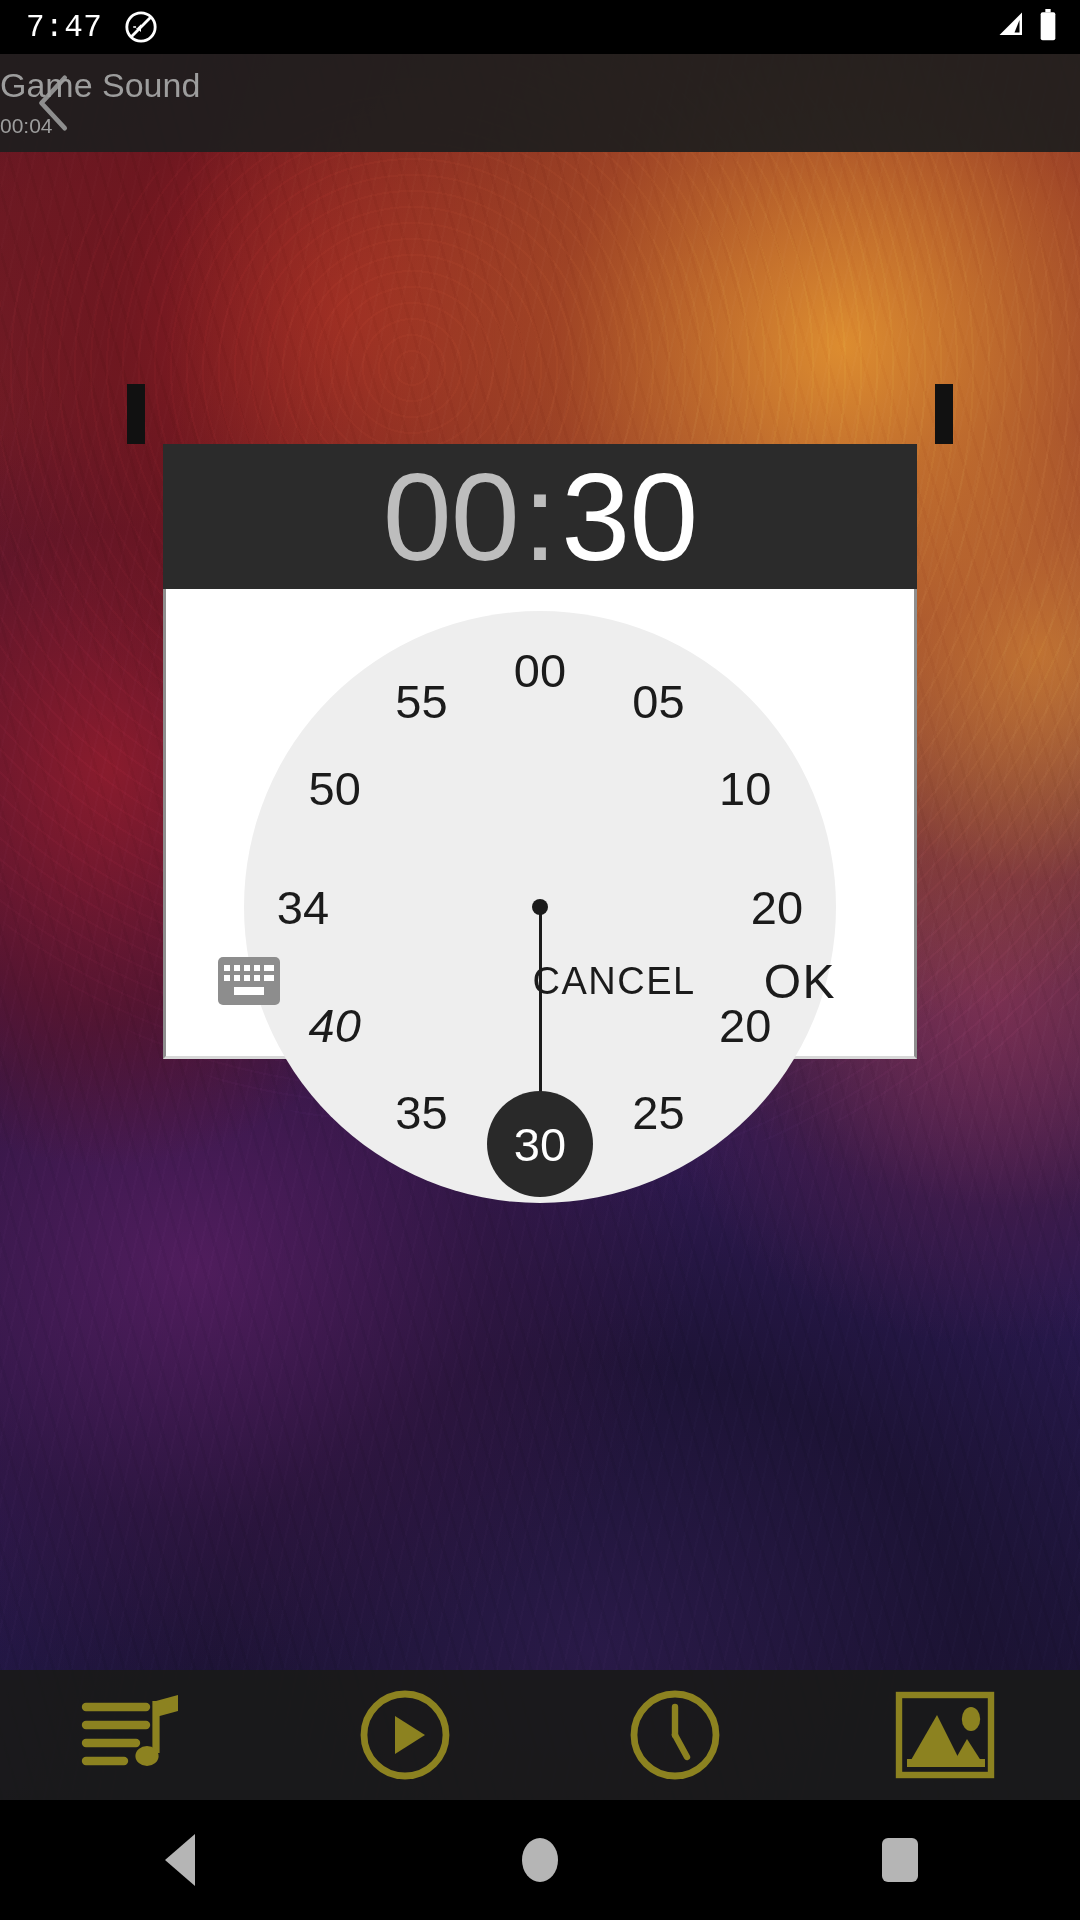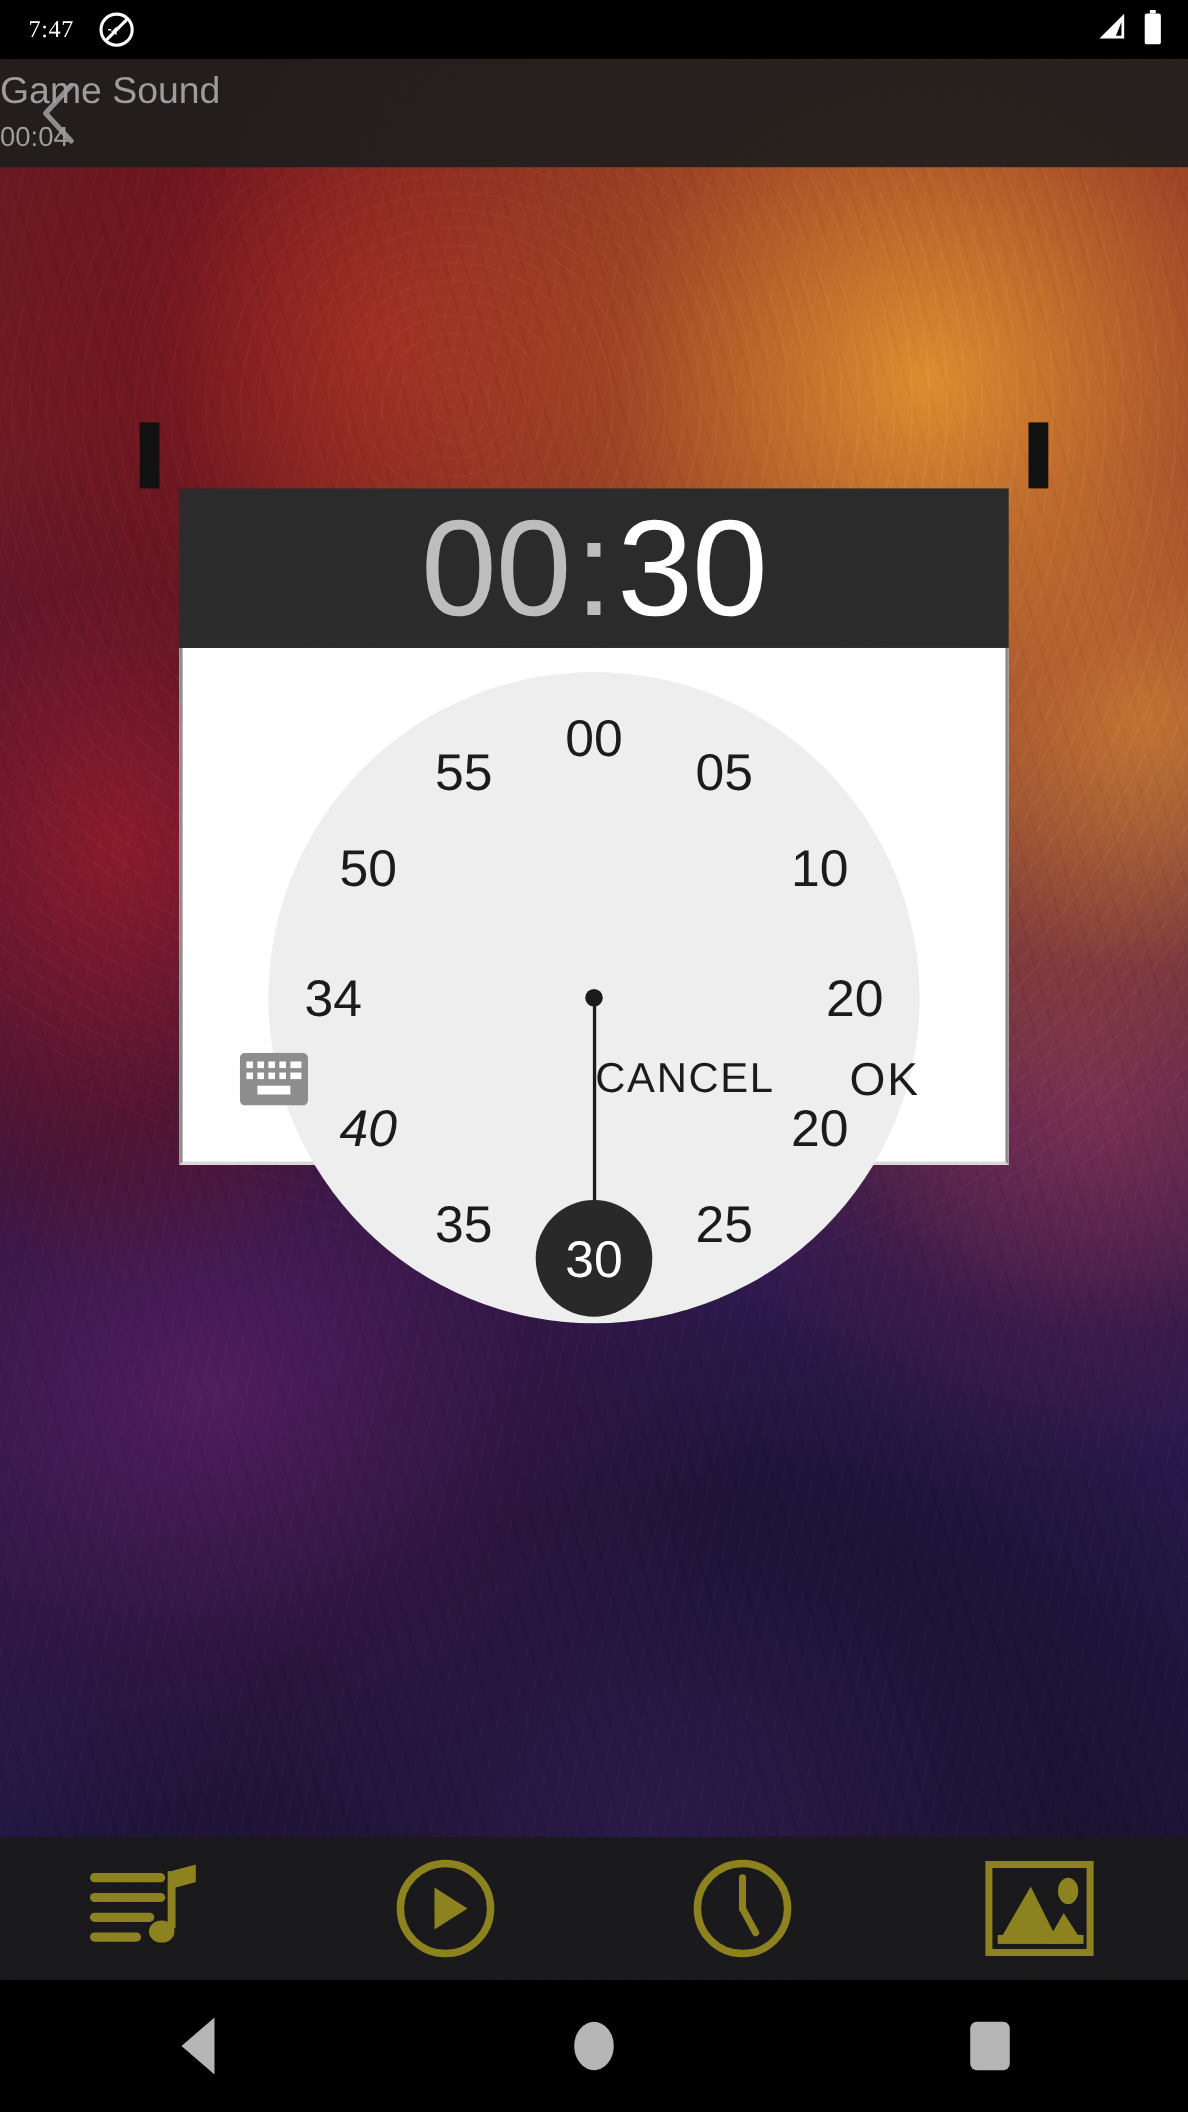--- a/index.html
+++ b/index.html
@@ -39,40 +39,40 @@
     mix-blend-mode:overlay;
   }
 
   
   #statusbar{
     position:absolute; left:0; top:0; width:1080px; height:54px;
     background:#000; color:#fff;
     display:flex; align-items:center;
   }
   #statusbar .clock{
-    font-size:22px; font-weight:400; margin-left:26px; letter-spacing:.5px;
-    font-family:Liberation Serif, serif;
+    font-size:31px; font-weight:400; margin-left:26px; letter-spacing:.5px;
+    font-family:Liberation Mono, monospace;
   }
   #statusbar .mute{ margin-left:22px; display:flex; align-items:center; }
   #statusbar .right{ margin-left:auto; display:flex; align-items:center; gap:10px; margin-right:22px; }
 
   
   #appbar{
     position:absolute; left:0; top:54px; width:1080px; height:98px;
     background:rgba(30,30,30,.93);
     display:flex; align-items:center;
   }
   #backchevron{ width:110px; height:98px; display:flex; align-items:center; justify-content:center; }
   #appbar .titles{
     position:absolute; left:0; right:0; top:0; height:98px;
     display:flex; flex-direction:column; align-items:flex-start; justify-content:center;
     pointer-events:none;
   }
   #appbar .t1{ font-size:34px; color:#9d9d9d; line-height:1.1; }
-  #appbar .t2{ font-size:25px; color:#9d9d9d; line-height:1.25; margin-top:8px; }
+  #appbar .t2{ font-size:21px; color:#9d9d9d; line-height:1.25; margin-top:8px; }
 
   
   #dialog{
     position:absolute; left:163px; top:408px; width:754px;margin-top:36px;
   }
   #dlg-header{
     height:145px; background:#2b2b2b;
     display:flex; align-items:center; justify-content:center;
     position:relative; z-index:3;
   }
@@ -129,21 +129,21 @@
   #dlg-actions{
     position:absolute; left:0; bottom:0; width:100%; height:150px;
     display:flex; align-items:center;
   }
   #kbd-btn{ margin-left:52px; width:62px; height:48px; display:flex; align-items:center; }
   #btn-cancel{
     margin-left:auto; font-size:38px; color:#1b1b1b; letter-spacing:1.5px;
     padding:14px 18px;
   }
   #btn-ok{
-    margin-left:32px; margin-right:60px; font-size:42px; color:#1b1b1b; letter-spacing:1.5px;
+    margin-left:32px; margin-right:60px; font-size:48px; color:#1b1b1b; letter-spacing:1.5px;
     padding:14px 18px;
   }
 
   
   #toolbar{
     position:absolute; left:0; bottom:120px; width:1080px; height:130px;
     background:rgba(26,26,26,.94);
     display:flex; align-items:center; justify-content:space-around;
   }
   #toolbar .tbtn{ width:150px; height:130px; display:flex; align-items:center; justify-content:center; }

